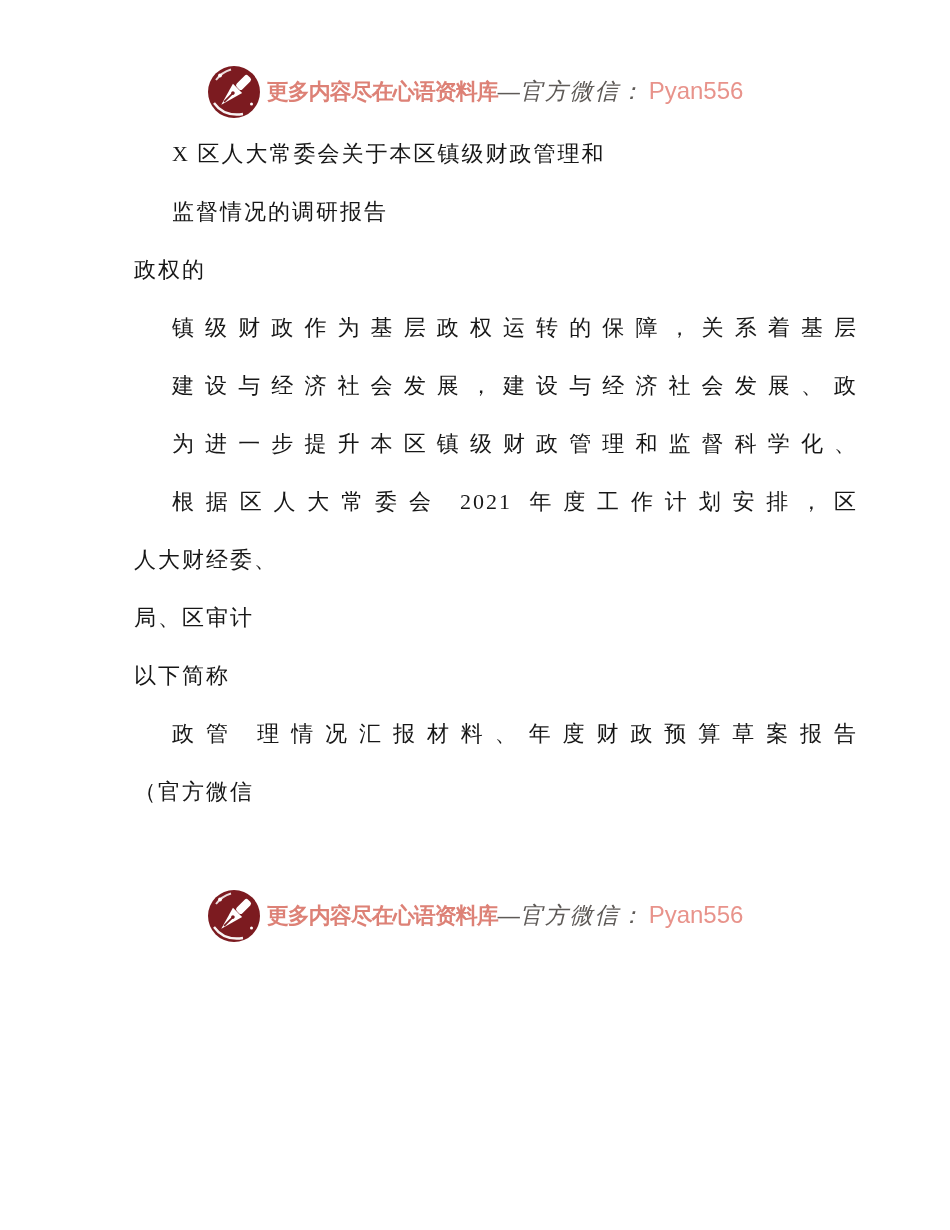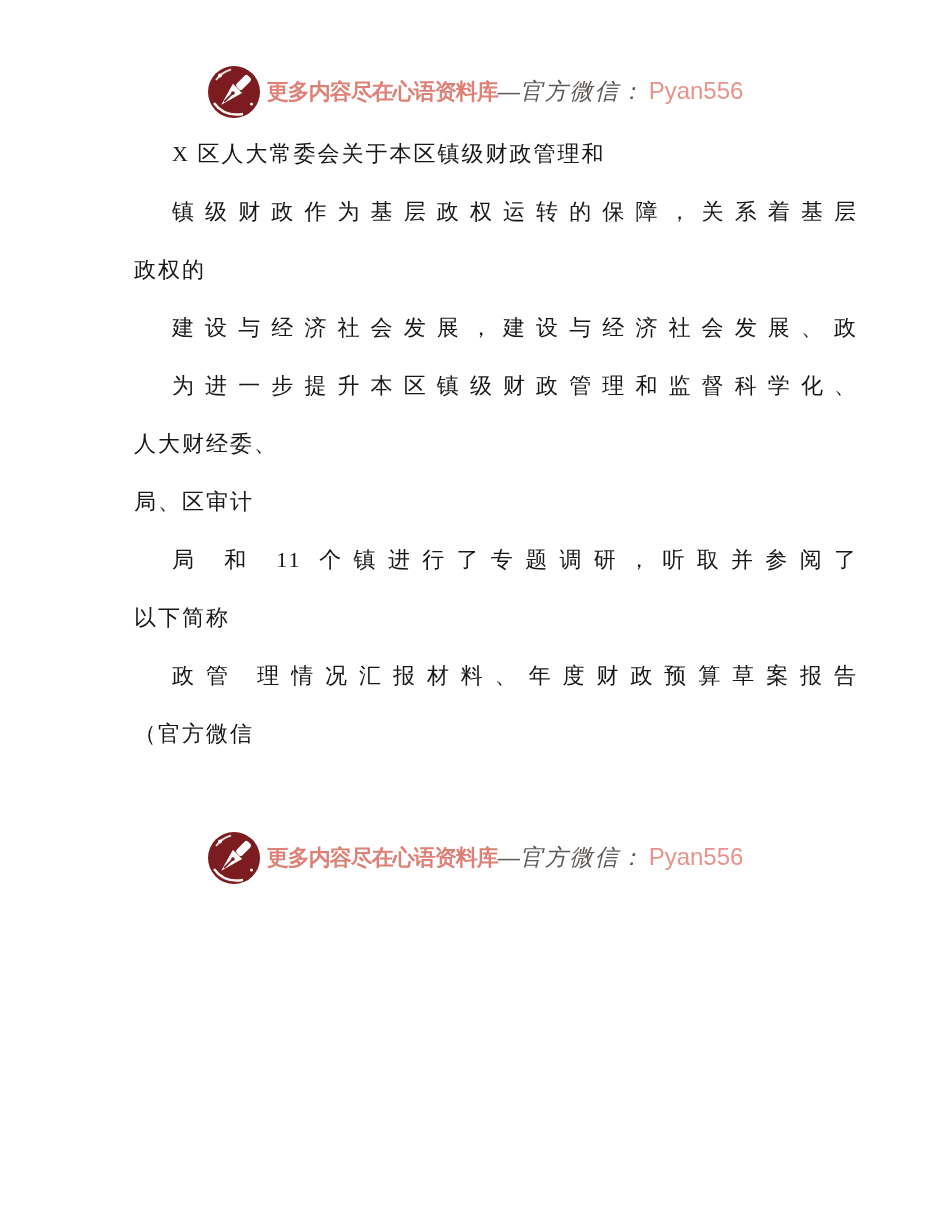--- a/index.html
+++ b/index.html
@@ -87,27 +87,28 @@
       </g>
       <circle cx="13" cy="10.5" r="1.9" fill="#ffffff"></circle>
       <circle cx="44.5" cy="39" r="1.5" fill="#ffffff"></circle>
     </svg>
   </span>
   <span class="wm-text"><span class="wm-brand">更多内容尽在心语资料库</span><span class="wm-dash">—</span><span class="wm-label">官方微信：</span><span class="wm-id">Pyan556</span></span>
 </header>
 
 <main class="doc" id="doc-body">
     <div class="line indent">X 区人大常委会关于本区镇级财政管理和</div>
+    <div class="line indent">监督情况的调研报告</div>
+    <div class="line">政权的</div>
     <div class="line indent full">镇级财政作为基层政权运转的保障，关系着基层</div>
-    <div class="line">政权的</div>
     <div class="line indent full">建设与经济社会发展，建设与经济社会发展、政</div>
     <div class="line indent full">为进一步提升本区镇级财政管理和监督科学化、</div>
+    <div class="line indent full">根据区人大常委会 2021 年度工作计划安排，区</div>
     <div class="line">人大财经委、</div>
     <div class="line">局、区审计</div>
-    <div class="line indent full">局 和 11 个镇进行了专题调研，听取并参阅了</div>
     <div class="line">以下简称</div>
     <div class="line indent full">政管 理情况汇报材料、年度财政预算草案报告</div>
     <div class="line">（官方微信</div>
   </main>
 
 <footer class="watermark bottom">
   <span class="wm-logo">
     <svg viewBox="0 0 54 54" width="54" height="54" aria-hidden="true">
       <circle cx="27" cy="27" r="26" fill="var(--logo-red)"></circle>
       <path d="M7 38 Q 17 52 36 49" stroke="#ffffff" stroke-width="2.4" fill="none" opacity="0.95"></path>

